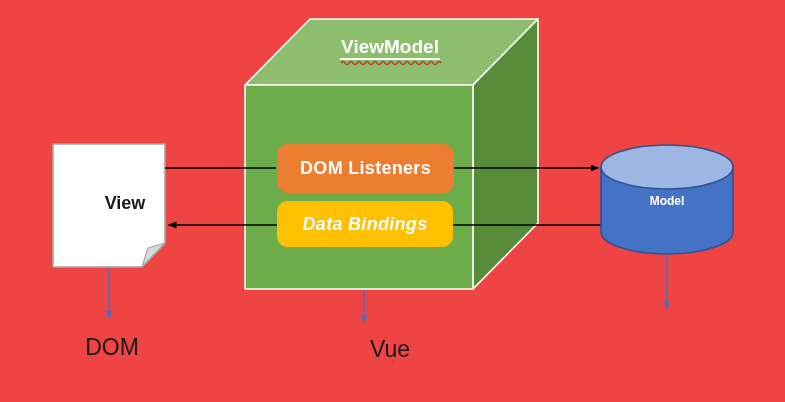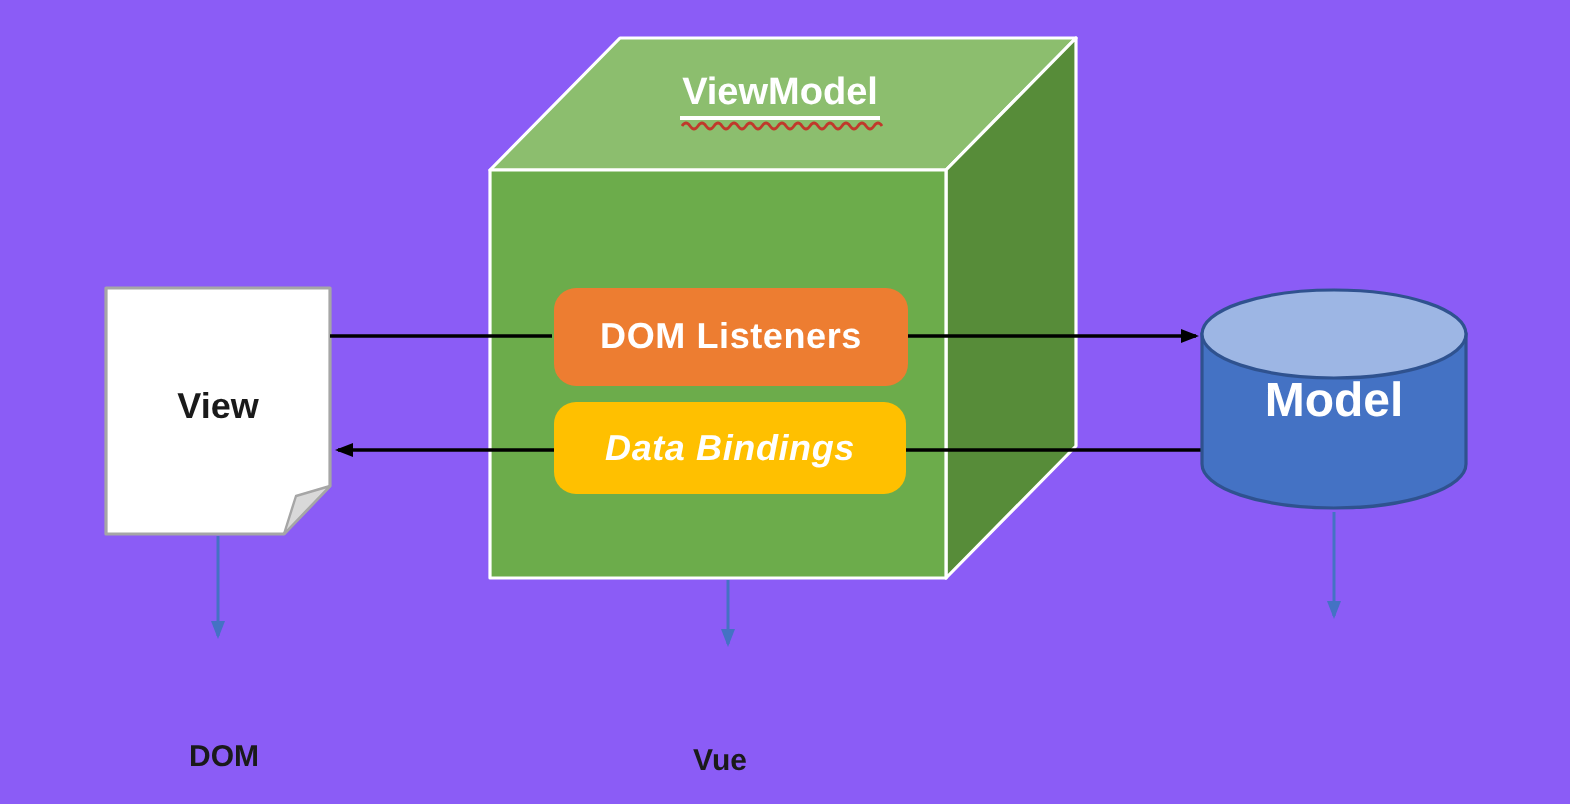--- a/index.html
+++ b/index.html
@@ -1,34 +1,34 @@
 <!DOCTYPE html>
 <html><head>
 <meta charset="utf-8">
 <style>
   html,body{margin:0;padding:0;background:#ffffff;}
   .stage{
-    position:relative;width:785px;height:402px;background:#8b5cf6;
+    position:relative;width:785px;height:402px;background:#ef4444;
     font-family:"Liberation Sans",sans-serif;overflow:hidden;
   }
   .stage svg{position:absolute;left:0;top:0;}
   .lbl{position:absolute;font-weight:700;display:flex;align-items:center;justify-content:center;
        -webkit-user-select:none;user-select:none;}
   .lbl-white{color:#ffffff;border-radius:24px;}
-  .lbl-black{color:#1a1a1a;}
+  .lbl-black{color:#1a1a1a;margin-left:16px;}
   .title-wrap{position:absolute;left:300px;top:36px;width:180px;height:24px;
               display:flex;align-items:center;justify-content:center;}
   .title-underline{color:#ffffff;font-weight:700;font-size:19px;
                    border-bottom:2px solid #ffffff;padding:0 1px 1px 1px;line-height:21px;}
   .box-label{font-size:18px;letter-spacing:0.3px;}
   .view-label{left:53px;top:144px;width:112px;height:118px;font-size:18px;}
-  .model-label{left:601px;top:186px;width:132px;height:30px;font-size:24px;}
-  .caption{font-size:15px;color:#1a1a1a;font-weight:700;position:absolute;margin-top:36px;}
+  .model-label{left:601px;top:186px;width:132px;height:30px;font-size:12px;}
+  .caption{font-size:23px;color:#1a1a1a;font-weight:400;position:absolute;}
   .caption-dom{left:62px;top:334px;width:100px;text-align:center;}
-  .caption-vue{left:310px;top:336px;width:100px;text-align:center;}
+  .caption-vue{left:310px;top:336px;width:100px;text-align:right;}
   .caption-pjo{left:608px;top:328px;width:170px;text-align:left;line-height:1.3;}
   
   .cube-face{stroke:#ffffff;stroke-width:1.6;stroke-linejoin:round;}
   .doc-shape{fill:#ffffff;stroke:#a6a6a6;stroke-width:1.6;stroke-linejoin:round;}
   .doc-fold{fill:#d9d9d9;stroke:#a6a6a6;stroke-width:1.2;stroke-linejoin:round;}
   .pill{stroke-width:2.2;}
   .cyl{stroke:#2f528f;stroke-width:1.6;}
   .arrow-black{stroke:#000000;stroke-width:1.7;fill:none;}
   .arrow-blue{stroke-width:1.5;fill:none;}
   .squiggle{fill:none;stroke-width:1.4;}

